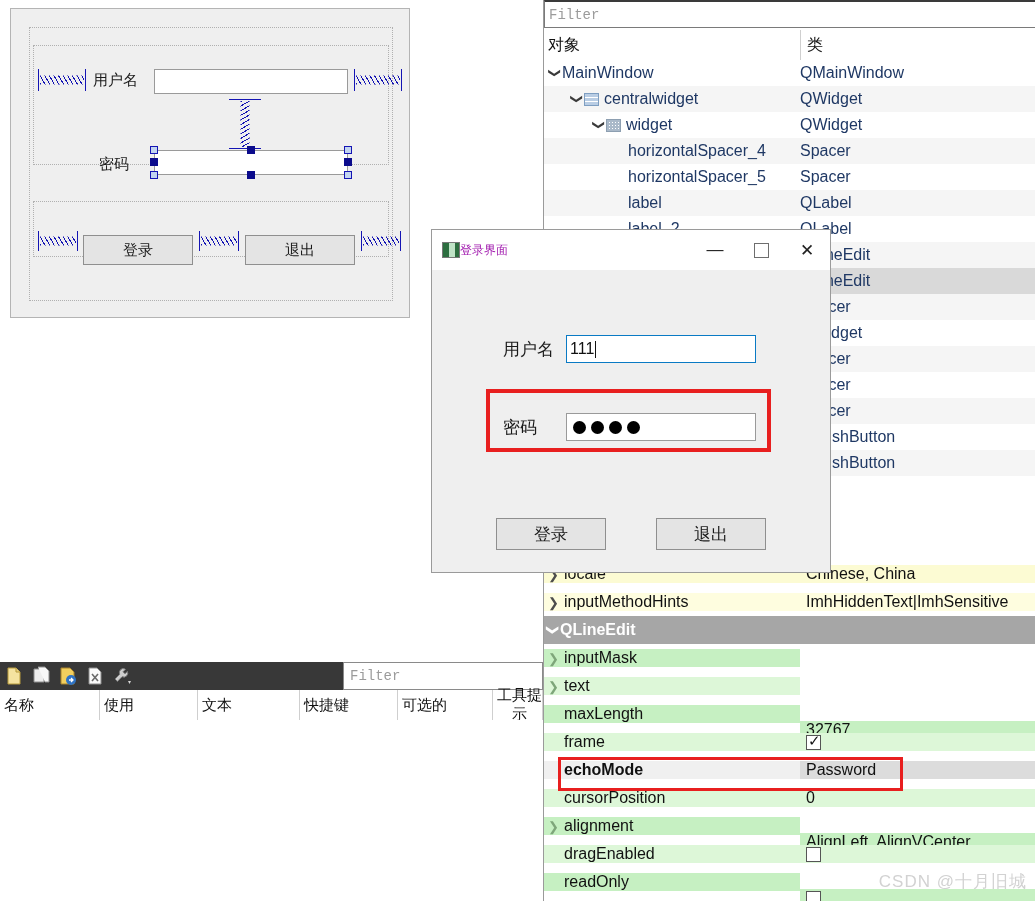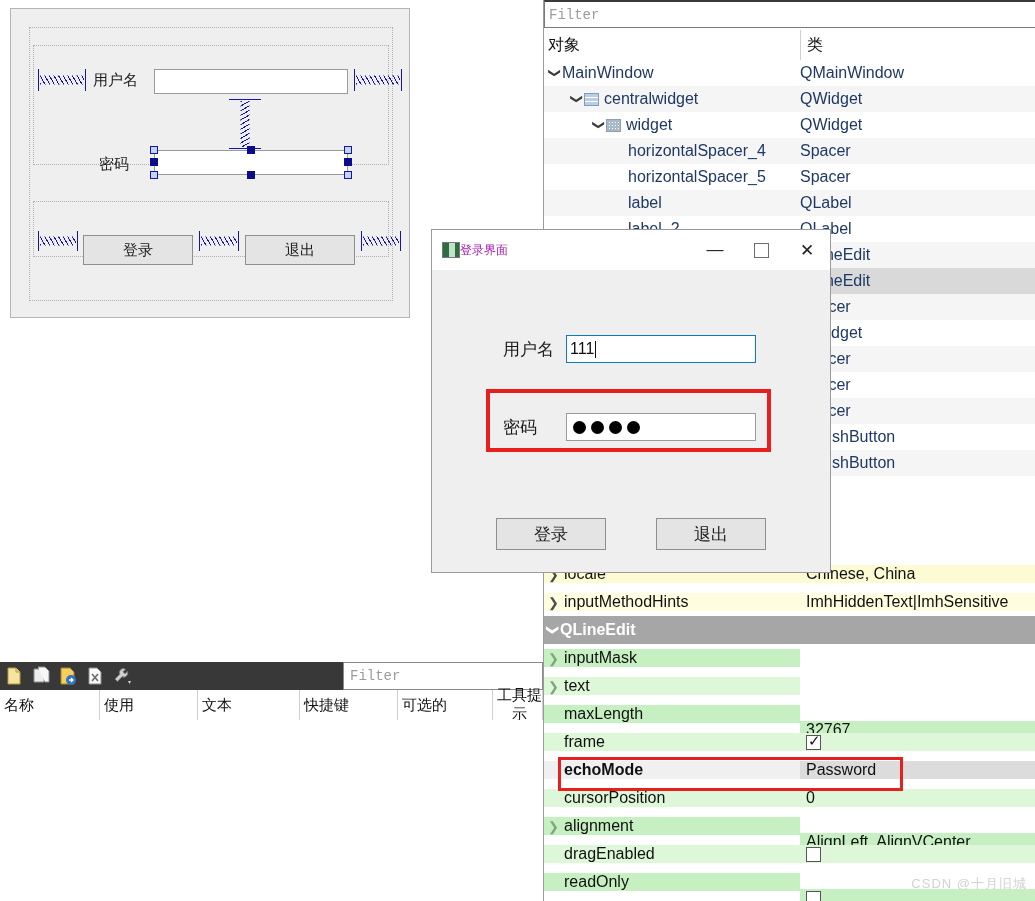--- a/index.html
+++ b/index.html
@@ -130,21 +130,21 @@
   .cbox { width:15px; height:15px; border:1px solid #555; background:#fff; display:inline-block;
           position:relative; vertical-align:middle; }
   .cbox.checked::after {
     content:"✓"; position:absolute; left:1px; top:-4px; font-size:15px; color:#111;
   }
   #echo-highlight {
     position:absolute; left:14px; top:197px; width:345px; height:34px;
     border:3px solid #e81f1f; pointer-events:none;
   }
   #watermark {
-    position:absolute; right:8px; bottom:8px; color:#d2d2d2; font-size:13px;
+    position:absolute; right:8px; bottom:8px; color:#d2d2d2; font-size:17px;
     font-family:"Liberation Sans", sans-serif; letter-spacing:1px;margin-top:26px;
   }
 
   
   #actioneditor { position:absolute; left:0; top:660px; width:543px; height:241px; background:#fff; }
   #ae-toolbar {
     position:absolute; left:0; top:2px; width:543px; height:28px; background:#383838;
     display:flex; align-items:center; padding-left:4px; gap:7px;
   }
   #ae-filter {

